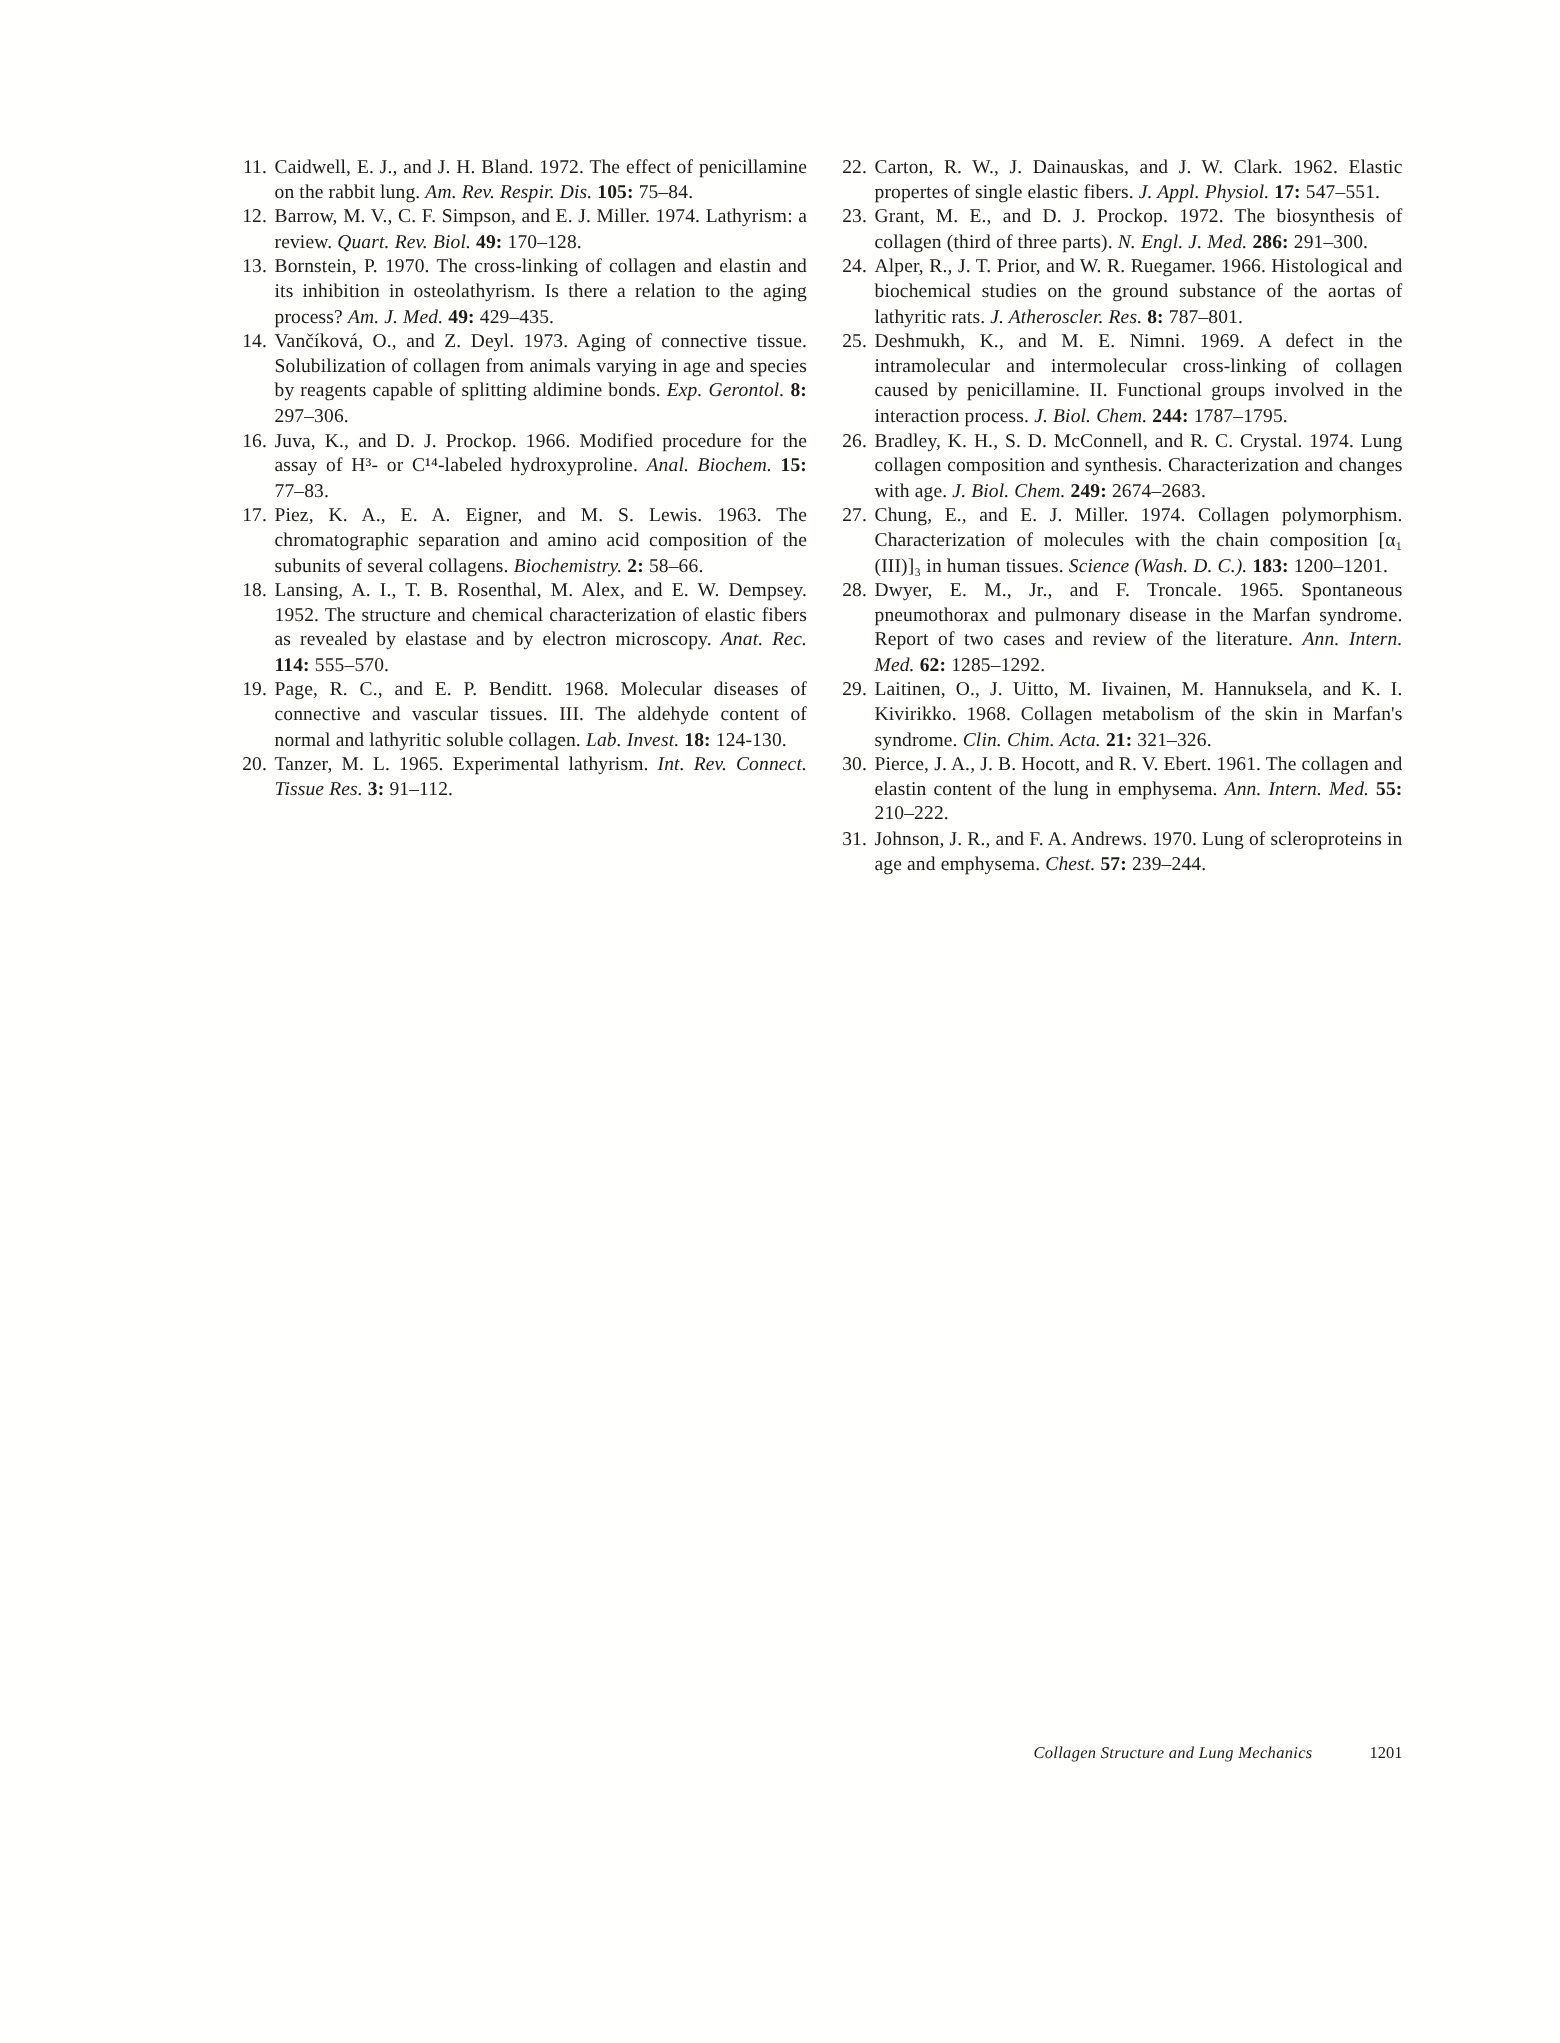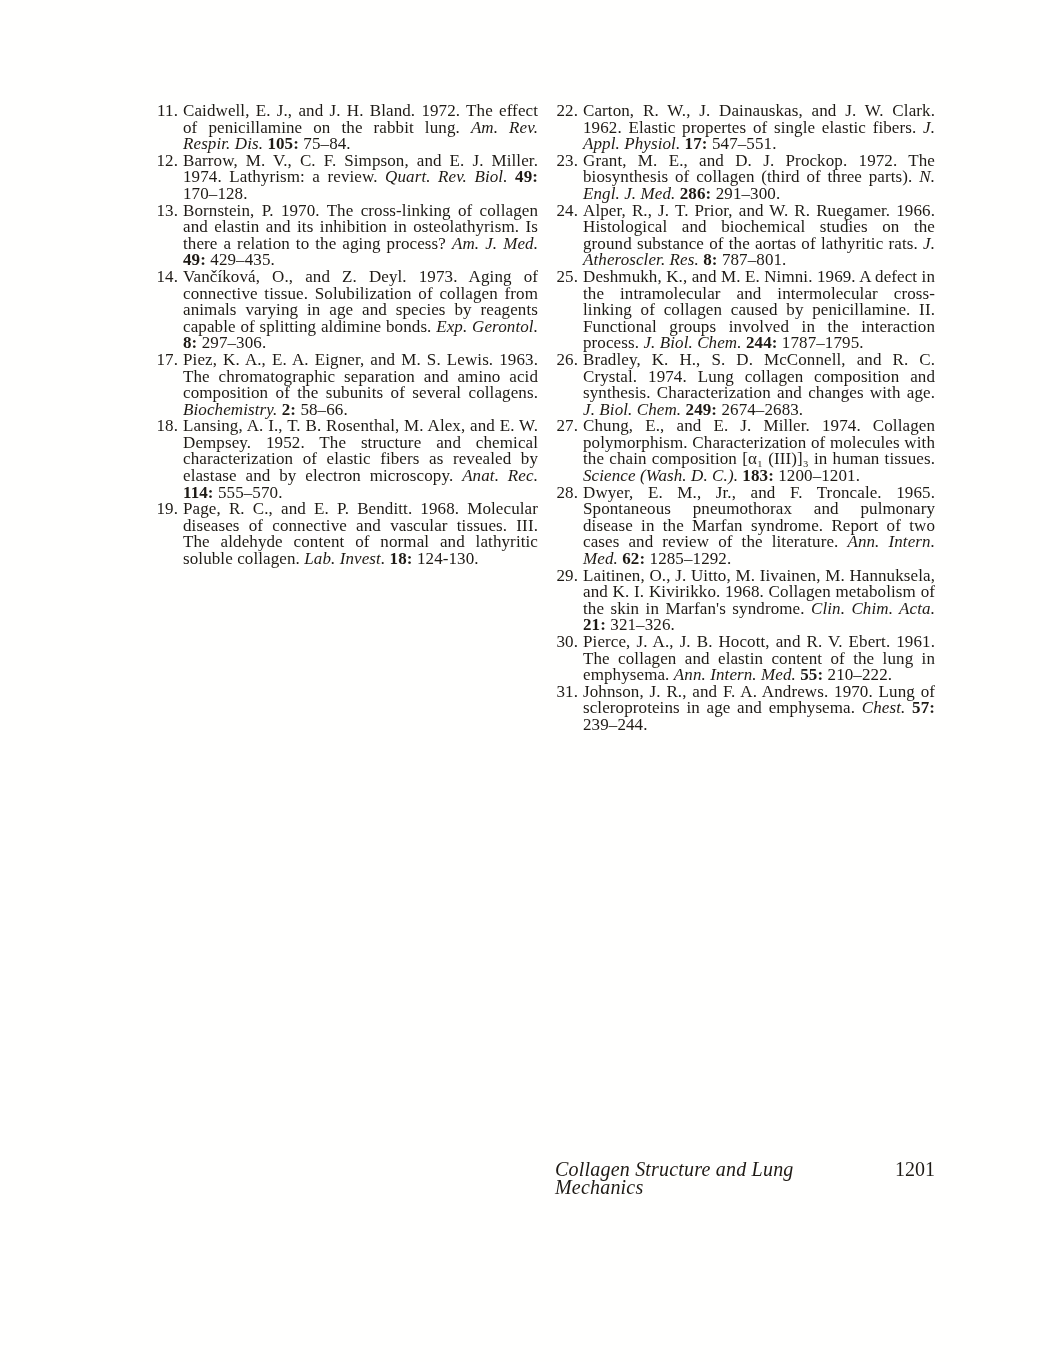--- a/index.html
+++ b/index.html
@@ -16,21 +16,21 @@
     overflow: hidden;
   }
   .page {
     position: absolute;
     inset: 0;
     background: #fffffe;
   }
   .ref-column {
     position: absolute;
     top: 103px;
-    font-size: 17px;
+    font-size: 13px;
     line-height: 16.6px;
     text-align: justify;
     letter-spacing: 0.1px;
   }
   .ref-column.left  { left: 155px; width: 383px; }
   .ref-column.right { left: 555px; width: 380px; }
   .ref {
     padding-left: 28px;
     text-indent: -28px;
     margin: 0;
@@ -45,47 +45,48 @@
   .seg-r { font-style: normal; }
   .seg-i { font-style: italic; }
   .seg-b { font-weight: bold; }
   .page-footer {
     position: absolute;
     left: 555px;
     width: 380px;
     top: 1160px;
     display: flex;
     justify-content: flex-end;
-    align-items: flex-start;
+    align-items: center;
     gap: 38px;
-    font-size: 20px;
+    font-size: 11px;
     line-height: 18px;
   }
   .running-title {
     font-style: italic;
     letter-spacing: 0.2px;
   }
   .page-number {
     font-style: normal;
-    margin-left: 48px;
   }
 </style>
 </head>
 <body>
 
 <div class="page">
 
   <div class="ref-column left">
       <div class="ref"><span class="ref-num">11.</span><span class="seg-r">Caidwell, E. J., and J. H. Bland. 1972. The effect of penicillamine on the rabbit lung. </span><span class="seg-i">Am. Rev. Respir. Dis. </span><span class="seg-b">105:</span><span class="seg-r"> 75–84.</span></div>
       <div class="ref"><span class="ref-num">12.</span><span class="seg-r">Barrow, M. V., C. F. Simpson, and E. J. Miller. 1974. Lathyrism: a review. </span><span class="seg-i">Quart. Rev. Biol. </span><span class="seg-b">49:</span><span class="seg-r"> 170–128.</span></div>
       <div class="ref"><span class="ref-num">13.</span><span class="seg-r">Bornstein, P. 1970. The cross-linking of collagen and elastin and its inhibition in osteolathyrism. Is there a relation to the aging process? </span><span class="seg-i">Am. J. Med. </span><span class="seg-b">49:</span><span class="seg-r"> 429–435.</span></div>
       <div class="ref"><span class="ref-num">14.</span><span class="seg-r">Vančíková, O., and Z. Deyl. 1973. Aging of connective tissue. Solubilization of collagen from animals varying in age and species by reagents capable of splitting aldimine bonds. </span><span class="seg-i">Exp. Gerontol. </span><span class="seg-b">8:</span><span class="seg-r"> 297–306.</span></div>
+      <div class="ref"><span class="ref-num">16.</span><span class="seg-r">Juva, K., and D. J. Prockop. 1966. Modified procedure for the assay of H³- or C¹⁴-labeled hydroxyproline. </span><span class="seg-i">Anal. Biochem. </span><span class="seg-b">15:</span><span class="seg-r"> 77–83.</span></div>
       <div class="ref"><span class="ref-num">17.</span><span class="seg-r">Piez, K. A., E. A. Eigner, and M. S. Lewis. 1963. The chromatographic separation and amino acid composition of the subunits of several collagens. </span><span class="seg-i">Biochemistry. </span><span class="seg-b">2:</span><span class="seg-r"> 58–66.</span></div>
       <div class="ref"><span class="ref-num">18.</span><span class="seg-r">Lansing, A. I., T. B. Rosenthal, M. Alex, and E. W. Dempsey. 1952. The structure and chemical characterization of elastic fibers as revealed by elastase and by electron microscopy. </span><span class="seg-i">Anat. Rec. </span><span class="seg-b">114:</span><span class="seg-r"> 555–570.</span></div>
       <div class="ref"><span class="ref-num">19.</span><span class="seg-r">Page, R. C., and E. P. Benditt. 1968. Molecular diseases of connective and vascular tissues. III. The aldehyde content of normal and lathyritic soluble collagen. </span><span class="seg-i">Lab. Invest. </span><span class="seg-b">18:</span><span class="seg-r"> 124-130.</span></div>
+      <div class="ref"><span class="ref-num">20.</span><span class="seg-r">Tanzer, M. L. 1965. Experimental lathyrism. </span><span class="seg-i">Int. Rev. Connect. Tissue Res. </span><span class="seg-b">3:</span><span class="seg-r"> 91–112.</span></div>
     </div>
 
   <div class="ref-column right">
       <div class="ref"><span class="ref-num">22.</span><span class="seg-r">Carton, R. W., J. Dainauskas, and J. W. Clark. 1962. Elastic propertes of single elastic fibers. </span><span class="seg-i">J. Appl. Physiol. </span><span class="seg-b">17:</span><span class="seg-r"> 547–551.</span></div>
       <div class="ref"><span class="ref-num">23.</span><span class="seg-r">Grant, M. E., and D. J. Prockop. 1972. The biosynthesis of collagen (third of three parts). </span><span class="seg-i">N. Engl. J. Med. </span><span class="seg-b">286:</span><span class="seg-r"> 291–300.</span></div>
       <div class="ref"><span class="ref-num">24.</span><span class="seg-r">Alper, R., J. T. Prior, and W. R. Ruegamer. 1966. Histological and biochemical studies on the ground substance of the aortas of lathyritic rats. </span><span class="seg-i">J. Atheroscler. Res. </span><span class="seg-b">8:</span><span class="seg-r"> 787–801.</span></div>
       <div class="ref"><span class="ref-num">25.</span><span class="seg-r">Deshmukh, K., and M. E. Nimni. 1969. A defect in the intramolecular and intermolecular cross-linking of collagen caused by penicillamine. II. Functional groups involved in the interaction process. </span><span class="seg-i">J. Biol. Chem. </span><span class="seg-b">244:</span><span class="seg-r"> 1787–1795.</span></div>
       <div class="ref"><span class="ref-num">26.</span><span class="seg-r">Bradley, K. H., S. D. McConnell, and R. C. Crystal. 1974. Lung collagen composition and synthesis. Characterization and changes with age. </span><span class="seg-i">J. Biol. Chem. </span><span class="seg-b">249:</span><span class="seg-r"> 2674–2683.</span></div>
       <div class="ref"><span class="ref-num">27.</span><span class="seg-r">Chung, E., and E. J. Miller. 1974. Collagen polymorphism. Characterization of molecules with the chain composition [α₁ (III)]₃ in human tissues. </span><span class="seg-i">Science (Wash. D. C.). </span><span class="seg-b">183:</span><span class="seg-r"> 1200–1201.</span></div>
       <div class="ref"><span class="ref-num">28.</span><span class="seg-r">Dwyer, E. M., Jr., and F. Troncale. 1965. Spontaneous pneumothorax and pulmonary disease in the Marfan syndrome. Report of two cases and review of the literature. </span><span class="seg-i">Ann. Intern. Med. </span><span class="seg-b">62:</span><span class="seg-r"> 1285–1292.</span></div>

